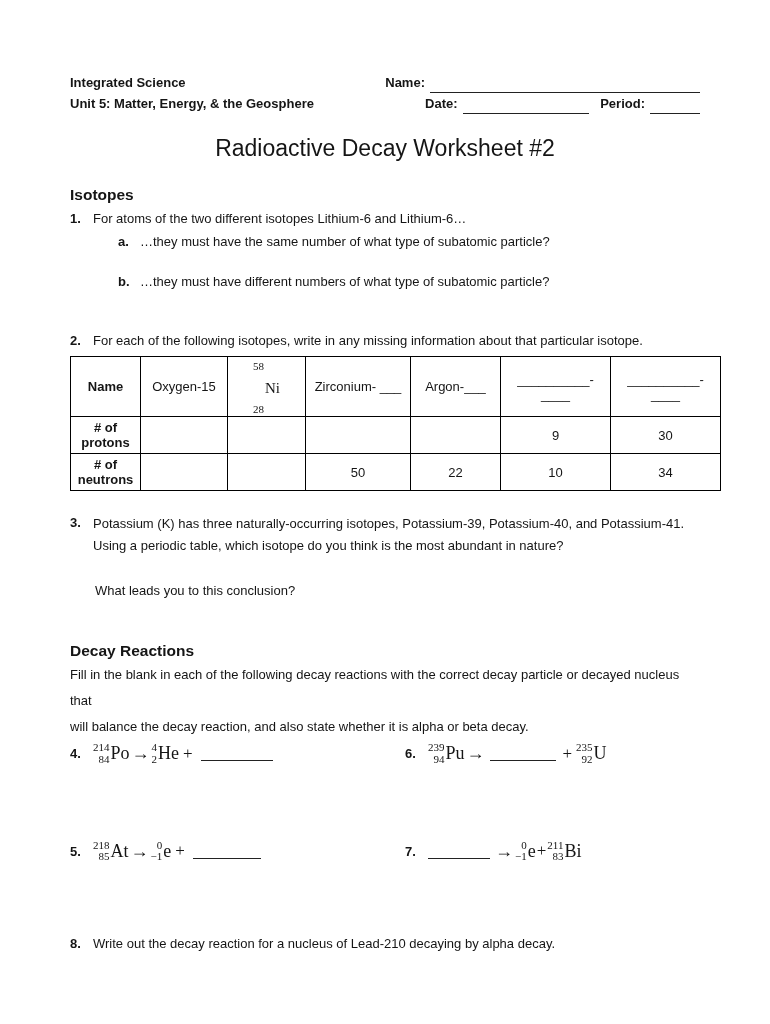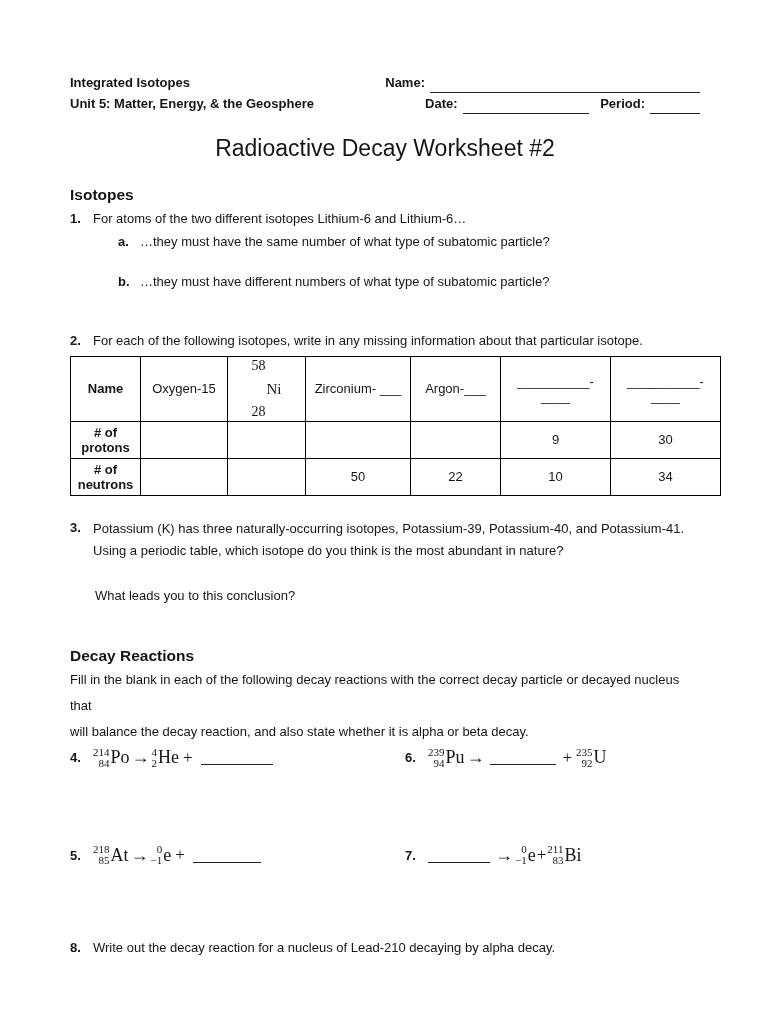--- a/index.html
+++ b/index.html
@@ -44,21 +44,21 @@
   tr.last-row td { border-bottom:1.5px solid #000; }
   td.rowlab { font-weight:bold; line-height:15px; }
   td.dot-r { border-right:1px dotted #8a8a8a; }
   td.dot-b { border-bottom:1px dotted #8a8a8a; }
 
   
   .nuclide { display:inline-flex; align-items:center; font-family:"Liberation Serif", serif; }
   .presc { display:inline-flex; flex-direction:column; align-items:flex-end; line-height:1.02; margin-right:1px; }
   .eq .presc { font-size:11px; }
   .eq .sym { font-size:18px; }
-  .tbl-nuc .presc { font-size:14px;gap:32px; }
+  .tbl-nuc .presc { font-size:11px;gap:32px; }
   .tbl-nuc .sym { font-size:15px; }
 
   
   .intro { line-height:26px; }
   .eq-row { display:flex; align-items:center; }
   .eq-row1 { margin-top:2px; }
   .eq-row2 { margin-top:75px; }
   .eq-cell { display:flex; align-items:center; }
   .eq-cell-left { width:335px; flex-shrink:0; }
   .eq { display:flex; align-items:center; font-family:"Liberation Serif", serif; font-size:17px; }
@@ -71,21 +71,21 @@
   .eb-7 { width:62px; margin-right:3px; }
   .q8 { margin-top:72px; }
 </style>
 </head>
 <body>
 
 <div class="page">
 
   <div class="hdr">
     <div class="hdr-left">
-      <div>Integrated Isotopes</div>
+      <div>Integrated Science</div>
       <div>Unit 5: Matter, Energy, &amp; the Geosphere</div>
     </div>
     <div class="hdr-right">
       <div>
         <span>Name:</span><span class="blank b-name"></span>
       </div>
       <div>
         <span>Date:</span><span class="blank b-date"></span>
         <span>Period:</span><span class="blank b-period"></span>
       </div>

